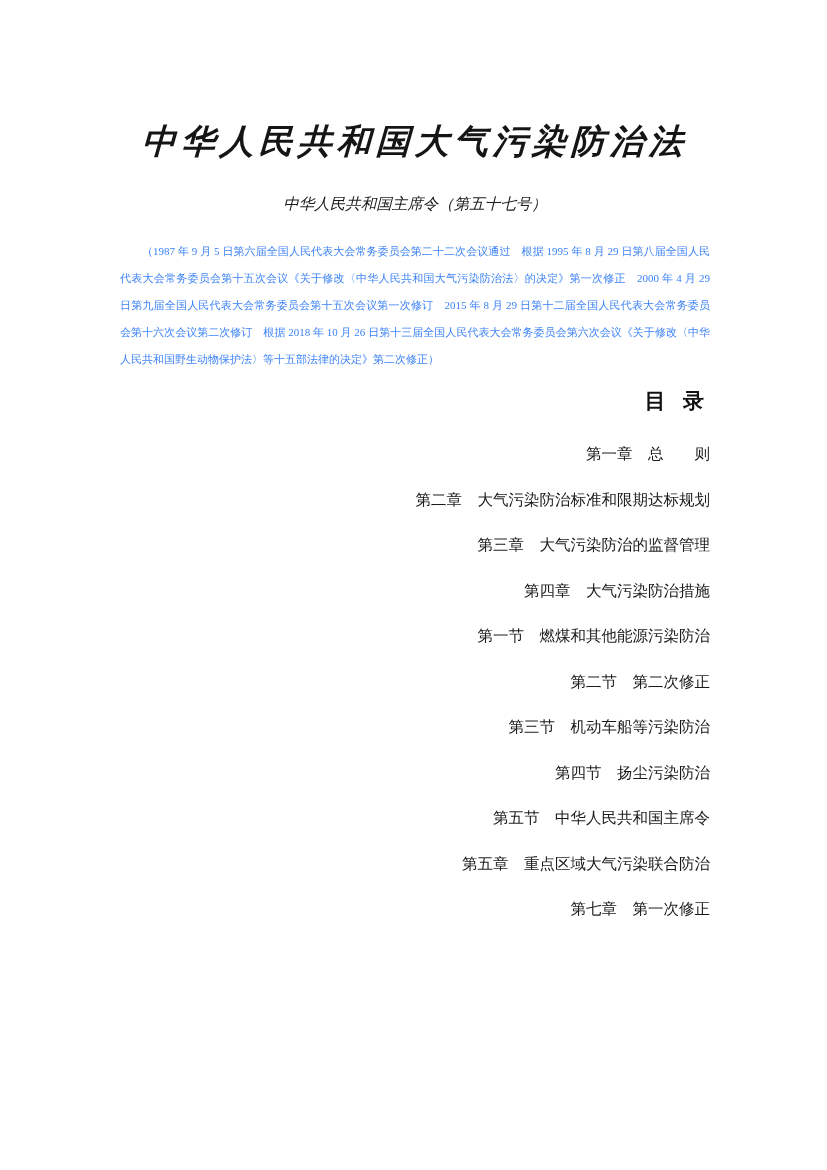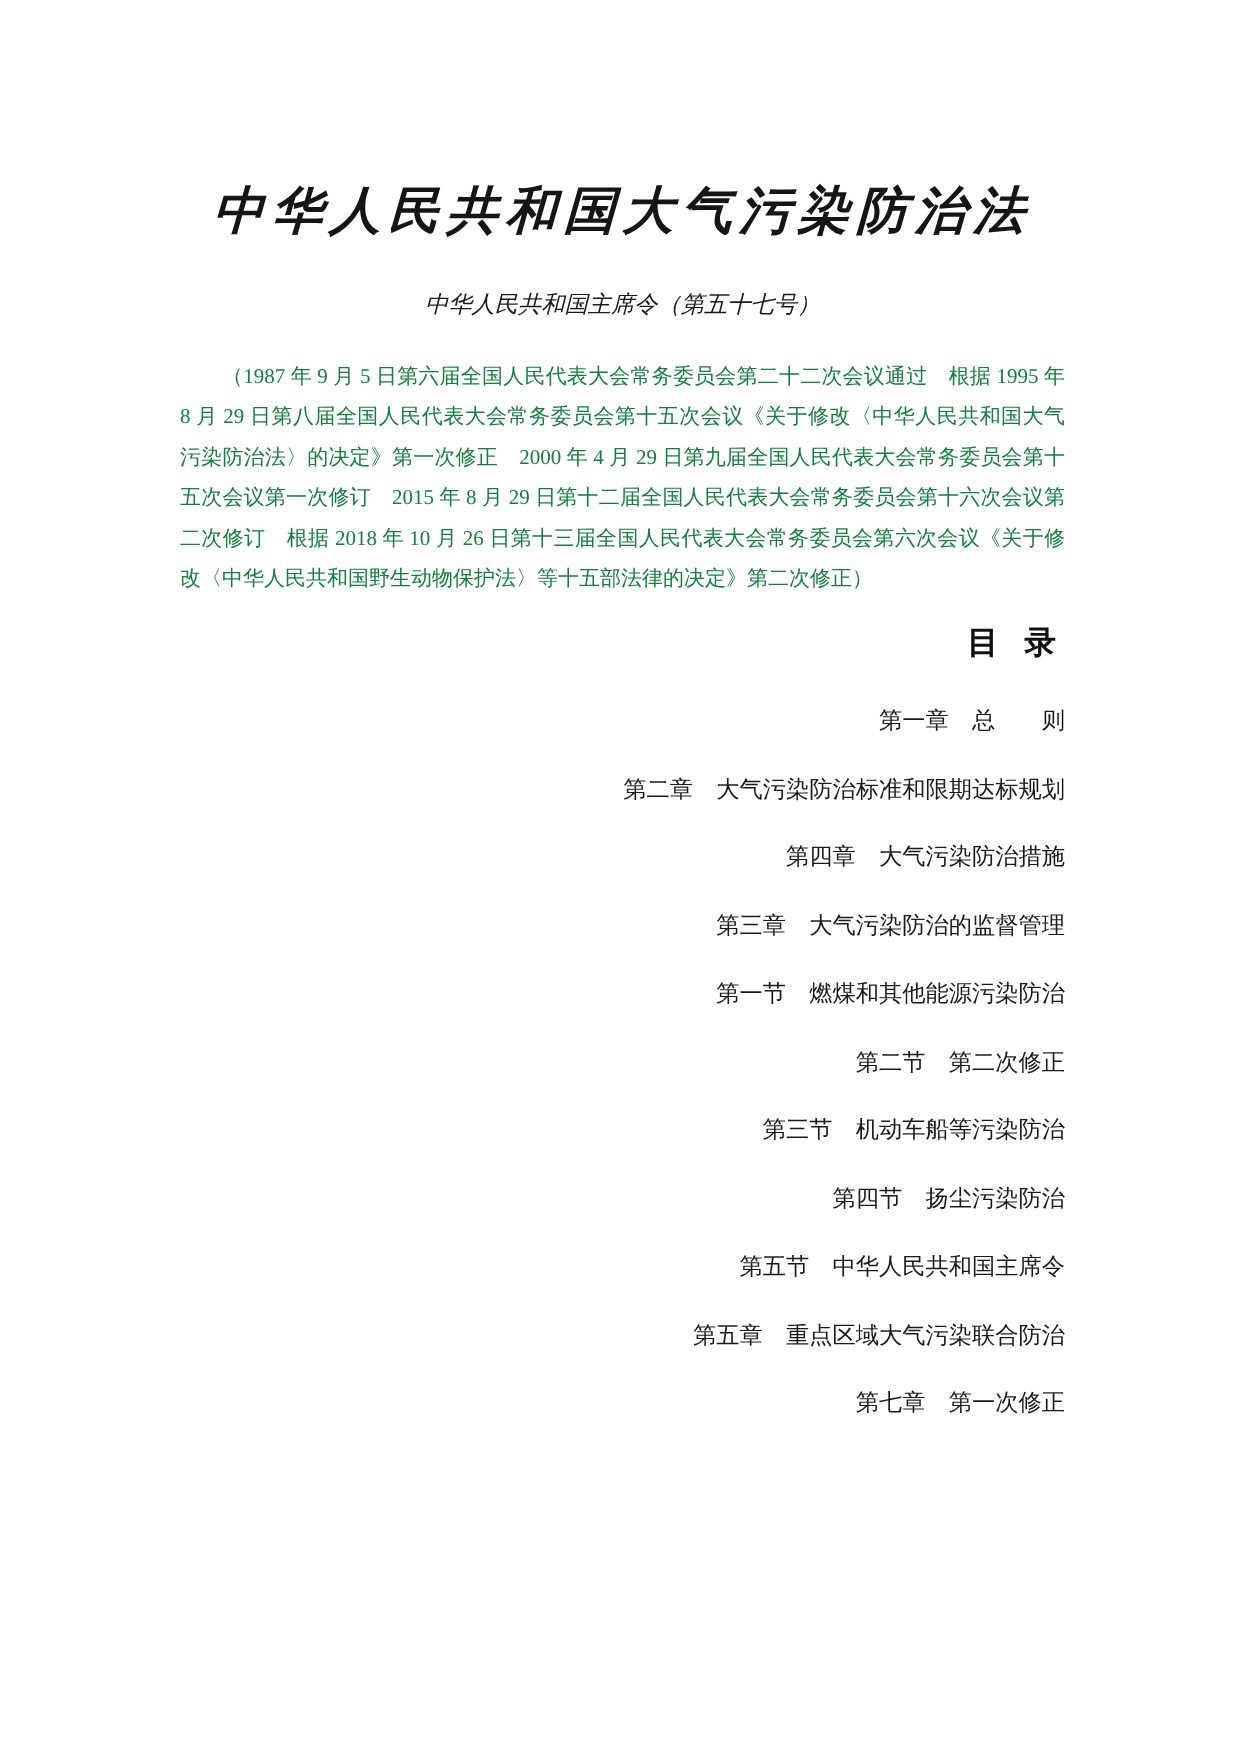--- a/index.html
+++ b/index.html
@@ -37,25 +37,25 @@
   .doc-subtitle {
     margin-top: 28px;
     text-align: center;
     font-size: 15.5px;
     line-height: 20px;
     color: #1a1a1a;
     font-style: italic;
   }
   .preamble {
     margin-top: 24px;
-    font-size: 14px;
+    font-size: 11px;
     line-height: 27px;
     text-align: justify;
     text-indent: 2em;
-    color: #15803d;
+    color: #3b82f6;
   }
   .toc-heading {
     margin-top: 13px;
     text-align: right;
     font-weight: 700;
     font-size: 21px;
     line-height: 30px;
     letter-spacing: 6px;
     color: #111111;
   }
@@ -82,22 +82,22 @@
 
   <div class="doc-subtitle">中华人民共和国主席令（第五十七号）</div>
 
   <div class="preamble">（1987 年 9 月 5 日第六届全国人民代表大会常务委员会第二十二次会议通过　根据 1995 年 8 月 29 日第八届全国人民代表大会常务委员会第十五次会议《关于修改〈中华人民共和国大气污染防治法〉的决定》第一次修正　2000 年 4 月 29 日第九届全国人民代表大会常务委员会第十五次会议第一次修订　2015 年 8 月 29 日第十二届全国人民代表大会常务委员会第十六次会议第二次修订　根据 2018 年 10 月 26 日第十三届全国人民代表大会常务委员会第六次会议《关于修改〈中华人民共和国野生动物保护法〉等十五部法律的决定》第二次修正）</div>
 
   <div class="toc-heading">目 录</div>
 
   <div class="toc">
     <div class="toc-item chapter">第一章　总　　则</div>
     <div class="toc-item chapter">第二章　大气污染防治标准和限期达标规划</div>
+    <div class="toc-item chapter">第三章　大气污染防治的监督管理</div>
     <div class="toc-item chapter">第四章　大气污染防治措施</div>
-    <div class="toc-item chapter">第三章　大气污染防治的监督管理</div>
     <div class="toc-item section">第一节　燃煤和其他能源污染防治</div>
     <div class="toc-item section">第二节　第二次修正</div>
     <div class="toc-item section">第三节　机动车船等污染防治</div>
     <div class="toc-item section">第四节　扬尘污染防治</div>
     <div class="toc-item section">第五节　中华人民共和国主席令</div>
     <div class="toc-item chapter">第五章　重点区域大气污染联合防治</div>
     <div class="toc-item chapter">第七章　第一次修正</div>
   </div>
 
 </div>

